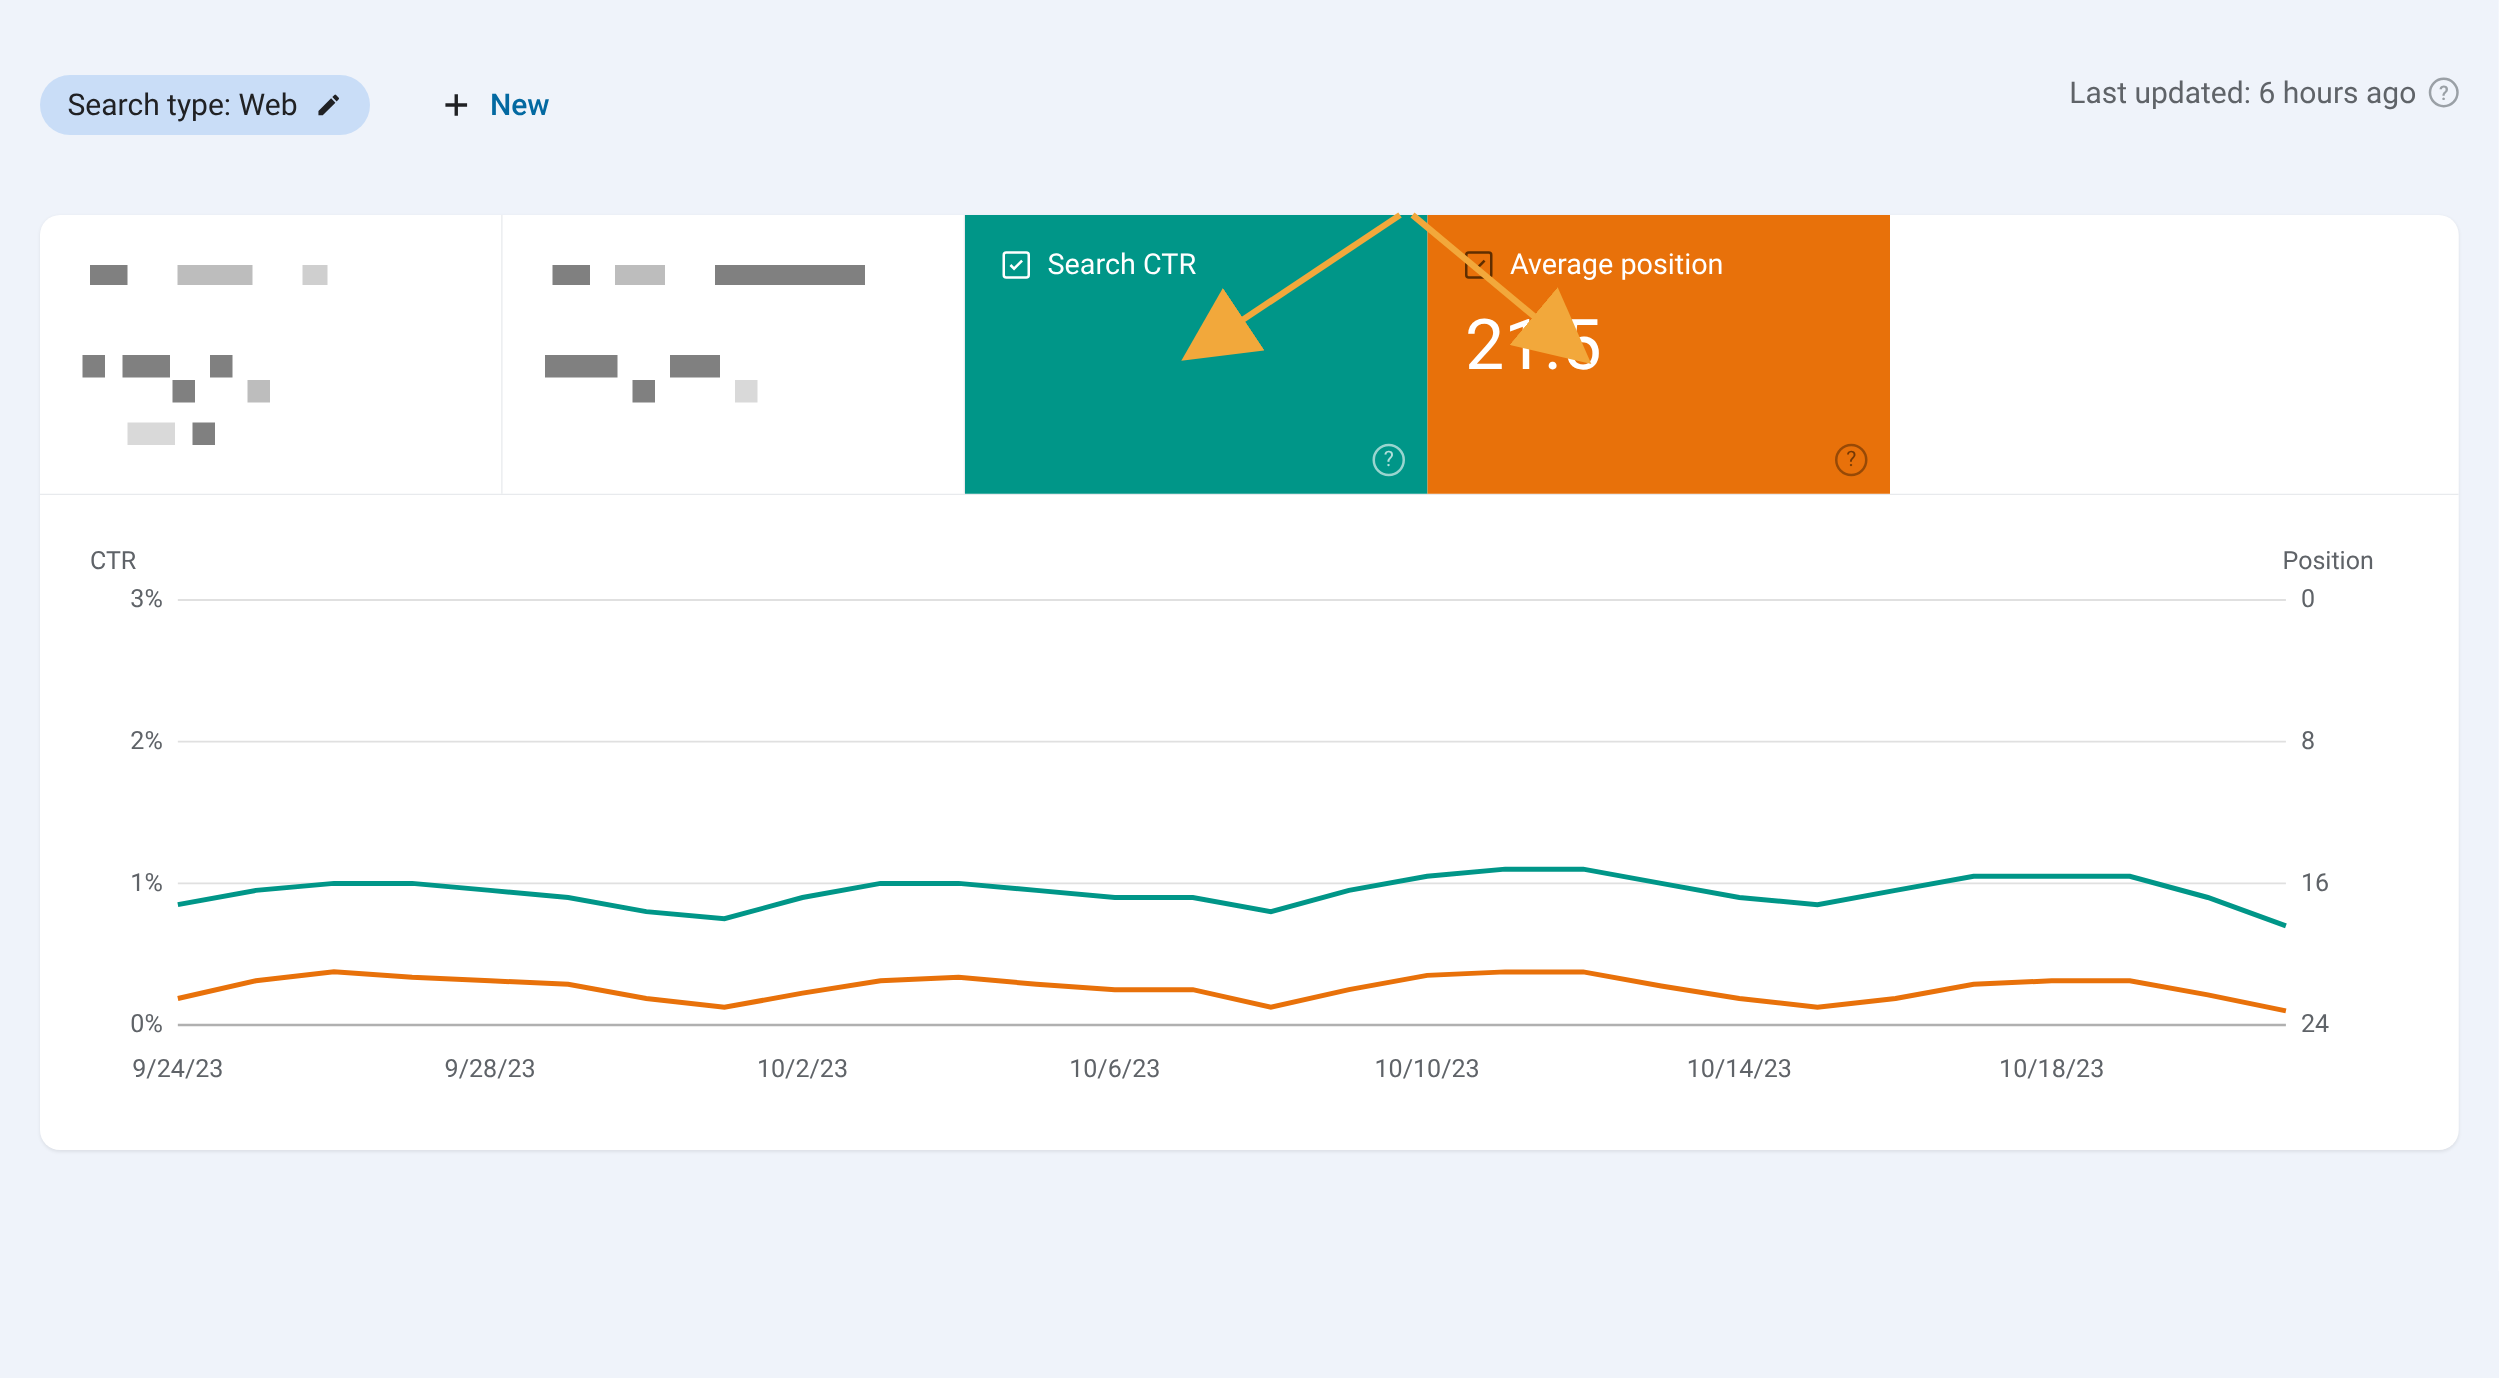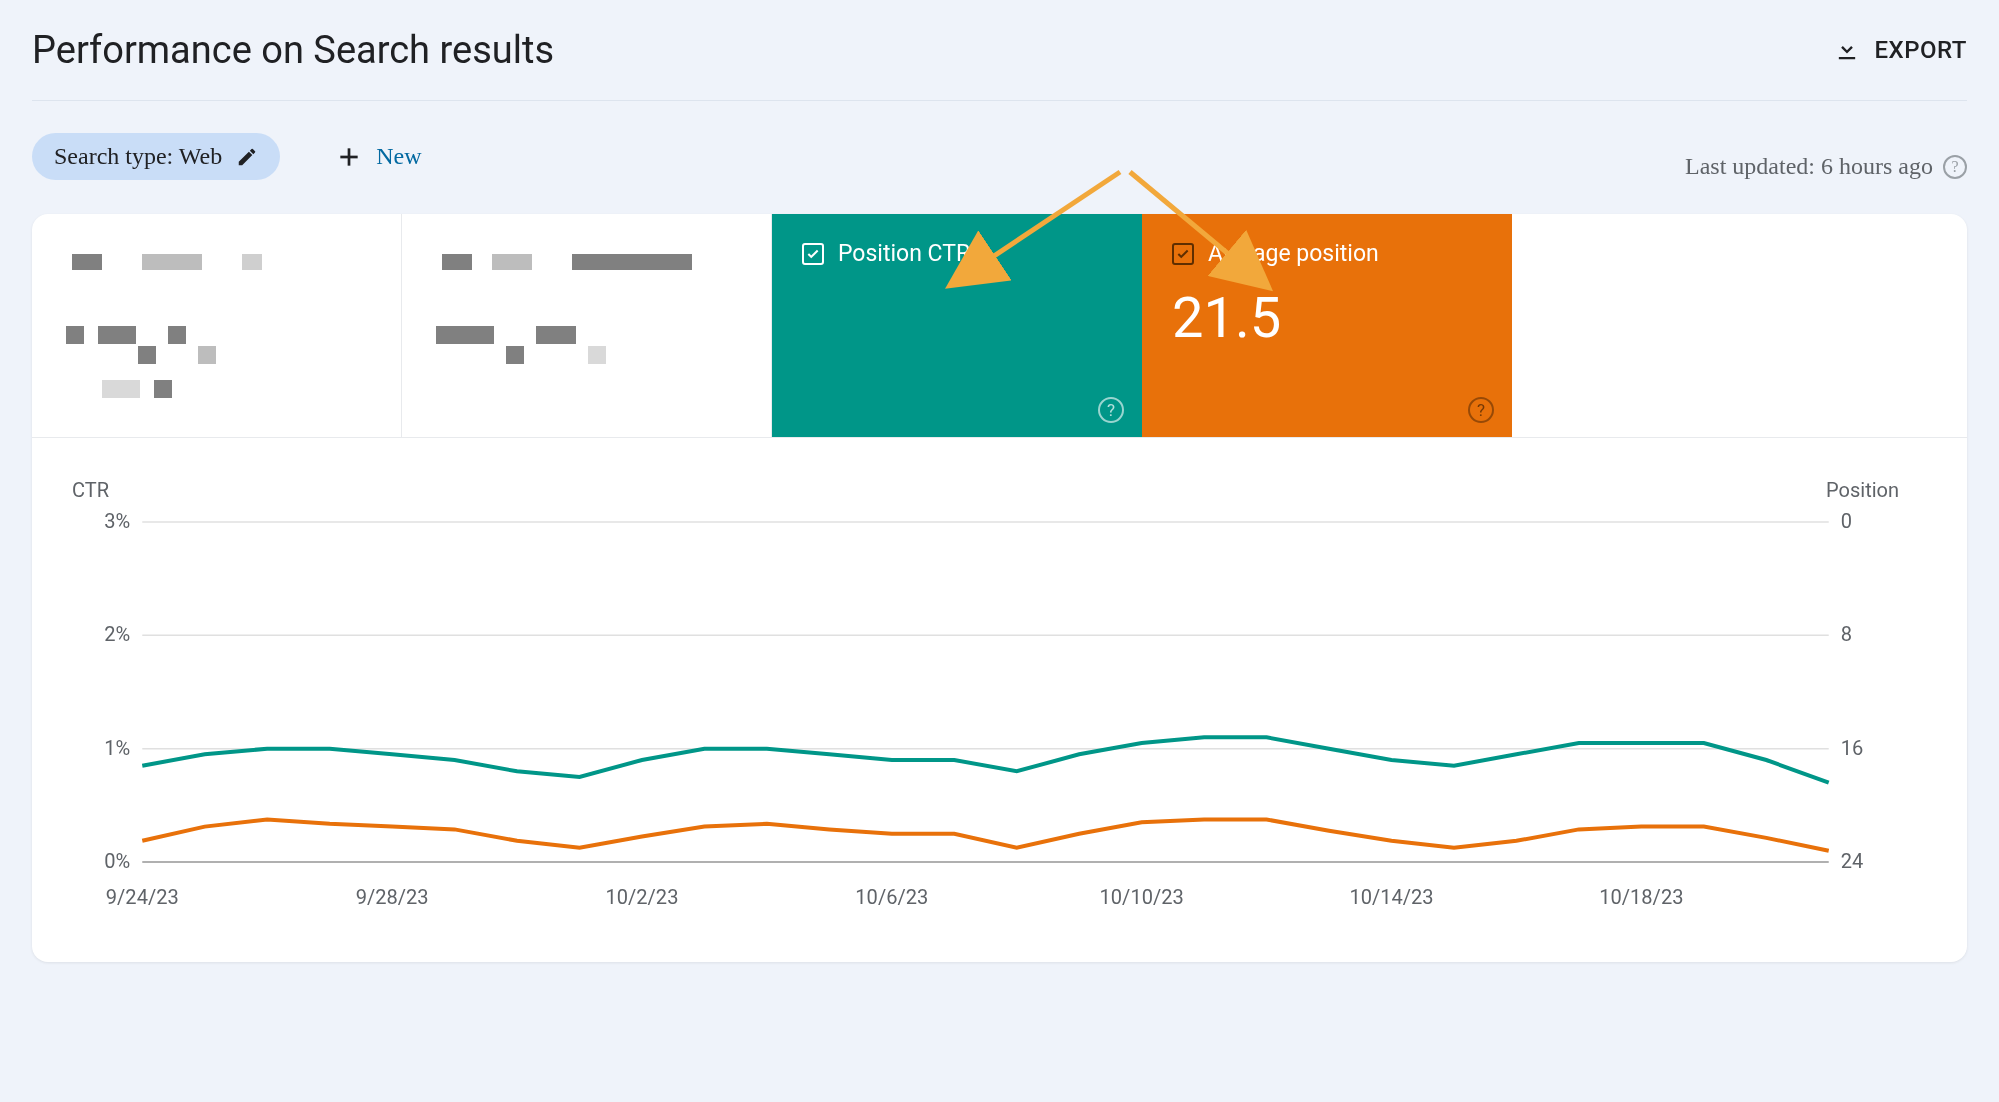--- a/index.html
+++ b/index.html
@@ -30,24 +30,23 @@
   gap: 14px;
   cursor: pointer;
   font-size: 24px;
   font-weight: 500;
   color: #202124;
   letter-spacing: 0.5px;
 }
 .export-btn svg { width: 28px; height: 28px; fill: #202124; }
 .filter-row {
   display: flex;
-  align-items: flex-end;
+  align-items: flex-start;
   justify-content: space-between;
-  padding: 32px 0 34px 0;
-  font-family: Liberation Serif, serif;
+  padding: 32px 0 64px 0;
 }
 .filters-left { display: flex; align-items: center; gap: 18px; }
 .chip {
   display: flex;
   align-items: center;
   gap: 14px;
   background: #c9ddf7;
   border-radius: 999px;
   padding: 10px 22px;
   font-size: 24px;
@@ -135,29 +134,20 @@
 .x-tick { font-size:20px; fill:#5f6368; text-anchor:middle; }
 .grid-line { stroke:#e0e0e0; stroke-width:1.5; }
 .baseline { stroke:#b0b0b0; stroke-width:2; }
 .series-ctr { stroke:#009688; stroke-width:4; fill:none; }
 .series-pos { stroke:#e8710a; stroke-width:4; fill:none; }
 </style>
 </head>
 <body>
 
 <div class="container">
-  <div class="header">
-    <div class="page-title">Performance on Search results</div>
-    <div class="export-btn">
-      <svg viewBox="0 0 24 24">
-          <path d="M5 20h14v-2H5v2zM12 2v10.17l3.59-3.58L17 10l-5 5-5-5 1.41-1.41L12 12.17V2h0z"></path>
-        </svg>
-      <span>EXPORT</span>
-    </div>
-  </div>
 
   <div class="filter-row">
     <div class="filters-left">
       <div class="chip">
         <span>Search type: Web</span>
         <svg viewBox="0 0 24 24">
             <path d="M3 17.25V21h3.75L17.81 9.94l-3.75-3.75L3 17.25zM20.71 7.04a1 1 0 0 0 0-1.41l-2.34-2.34a1 1 0 0 0-1.41 0l-1.83 1.83 3.75 3.75 1.83-1.83z"></path>
           </svg>
       </div>
       <div class="new-btn">
@@ -197,21 +187,21 @@
         <div class="blur-block" style="top:112px;left:134px;width:40px;height:18px;"></div>
         <div class="blur-block" style="top:132px;left:186px;width:18px;height:18px;background:#d9d9d9"></div>
       </div>
       <div class="card teal">
         <div class="card-head">
           <span class="card-check">
             <svg viewBox="0 0 24 24">
                 <path d="M4 12l5 5L20 6" stroke="#fff" stroke-width="3.5" fill="none"></path>
               </svg>
           </span>
-          <span>Position CTR</span>
+          <span>Search CTR</span>
         </div>
         <div class="card-help">?</div>
       </div>
       <div class="card orange">
         <div class="card-head">
           <span class="card-check dark">
             <svg viewBox="0 0 24 24">
                 <path d="M4 12l5 5L20 6" stroke="#5f2e00" stroke-width="3.5" fill="none"></path>
               </svg>
           </span>

